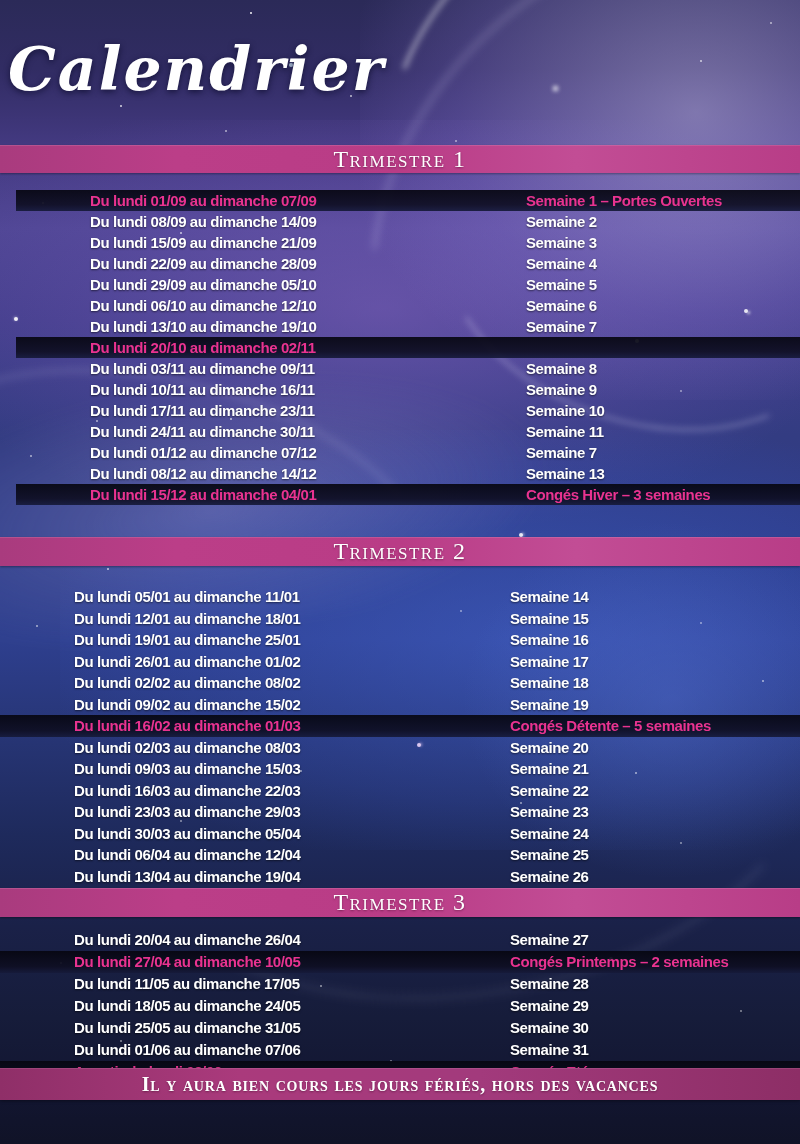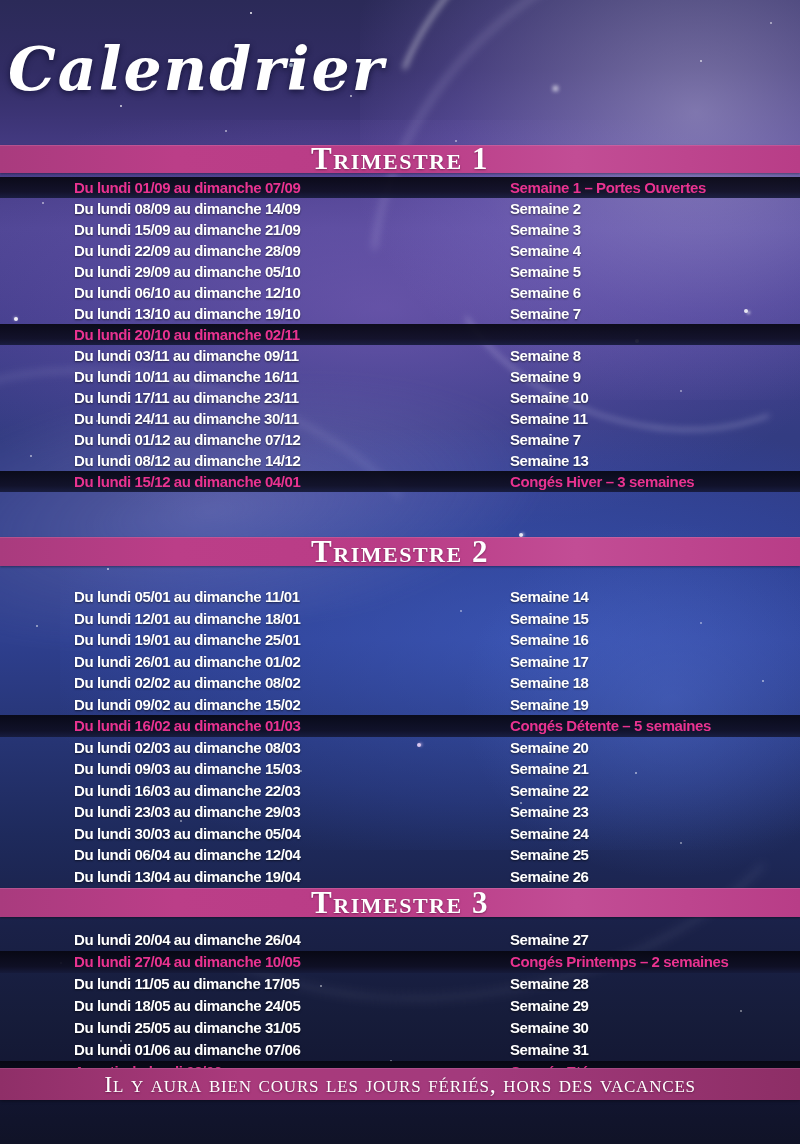--- a/index.html
+++ b/index.html
@@ -81,40 +81,40 @@
     font-size:60px;color:#ffffff;letter-spacing:2px;
     text-shadow:0 2px 6px rgba(10,10,40,.7);}
   
   .tri{position:absolute;left:0;width:100%;}
   .t1{top:145px;} .t2{top:503px;} .t3{top:854px;}
   .tri-bar{height:28px;line-height:28px;text-align:center;
     background:linear-gradient(90deg,var(--header-bar-dark,#a93b7e) 0%,#bb3e88 22%,#b93c86 50%,#c24d95 72%,var(--header-bar,#b83d87) 100%);
     box-shadow:0 1px 2px rgba(0,0,0,.35), inset 0 1px 0 rgba(255,255,255,.12);}
   .t2 .tri-bar,.t3 .tri-bar{height:29px;line-height:29px;margin-top:34px;}
   .tri-bar .tri-label{font-family:"Liberation Serif",serif;font-variant:small-caps;
-    font-weight:700;font-size:31px;color:#ffffff;letter-spacing:1.5px;
+    font-weight:400;font-size:24px;color:#ffffff;letter-spacing:1.5px;
     text-shadow:0 1px 2px rgba(60,10,40,.5);}
   .rows{position:relative;}
-  .t1 .rows{margin-top:4px;} .t2 .rows{margin-top:20px;} .t3 .rows{margin-top:12px;}
+  .t1 .rows{margin-top:17px;padding-left:16px;} .t2 .rows{margin-top:20px;} .t3 .rows{margin-top:12px;}
   .row{position:relative;width:100%;}
   .t1 .row{height:21px;line-height:21px;}
   .t2 .row{height:21.5px;line-height:21.5px;}
   .t3 .row{height:22px;line-height:22px;}
   .row .dates,.row .week{position:absolute;top:0;white-space:nowrap;
     font-weight:700;font-size:15px;letter-spacing:-.4px;color:var(--row-text,#ffffff);
     text-shadow:0 1px 2px rgba(0,0,0,.55);}
   .row .dates{left:74px;} .row .week{left:510px;}
   .row.special{background:linear-gradient(180deg,rgba(6,6,16,.92) 0%,rgba(14,14,34,.92) 70%,rgba(22,26,58,.92) 100%);}
   .row.special .dates,.row.special .week{color:var(--special-text,#e93390);text-shadow:none;}
   
   .footer-bar{position:absolute;left:0;top:1068px;width:100%;height:32px;line-height:32px;
     background:linear-gradient(90deg,#8f2f68 0%,#aa3a7c 30%,var(--footer-bar,#a23a7c) 60%,#8d2e66 100%);
     text-align:center;box-shadow:0 1px 3px rgba(0,0,0,.4), inset 0 1px 0 rgba(255,255,255,.1);}
   .footer-bar .footer-text{font-family:"Liberation Serif",serif;font-variant:small-caps;
-    font-weight:400;font-size:24px;color:#ffffff;letter-spacing:.8px;
+    font-weight:700;font-size:20px;color:#ffffff;letter-spacing:.8px;
     text-shadow:0 1px 2px rgba(60,10,40,.5);}
 </style>
 </head>
 <body>
 
 <div class="page">
   <div class="neb neb-purple"></div>
   <div class="neb neb-top-right"></div>
   <div class="neb neb-mid-blue"></div>
   <div class="neb neb-swirl"></div>

